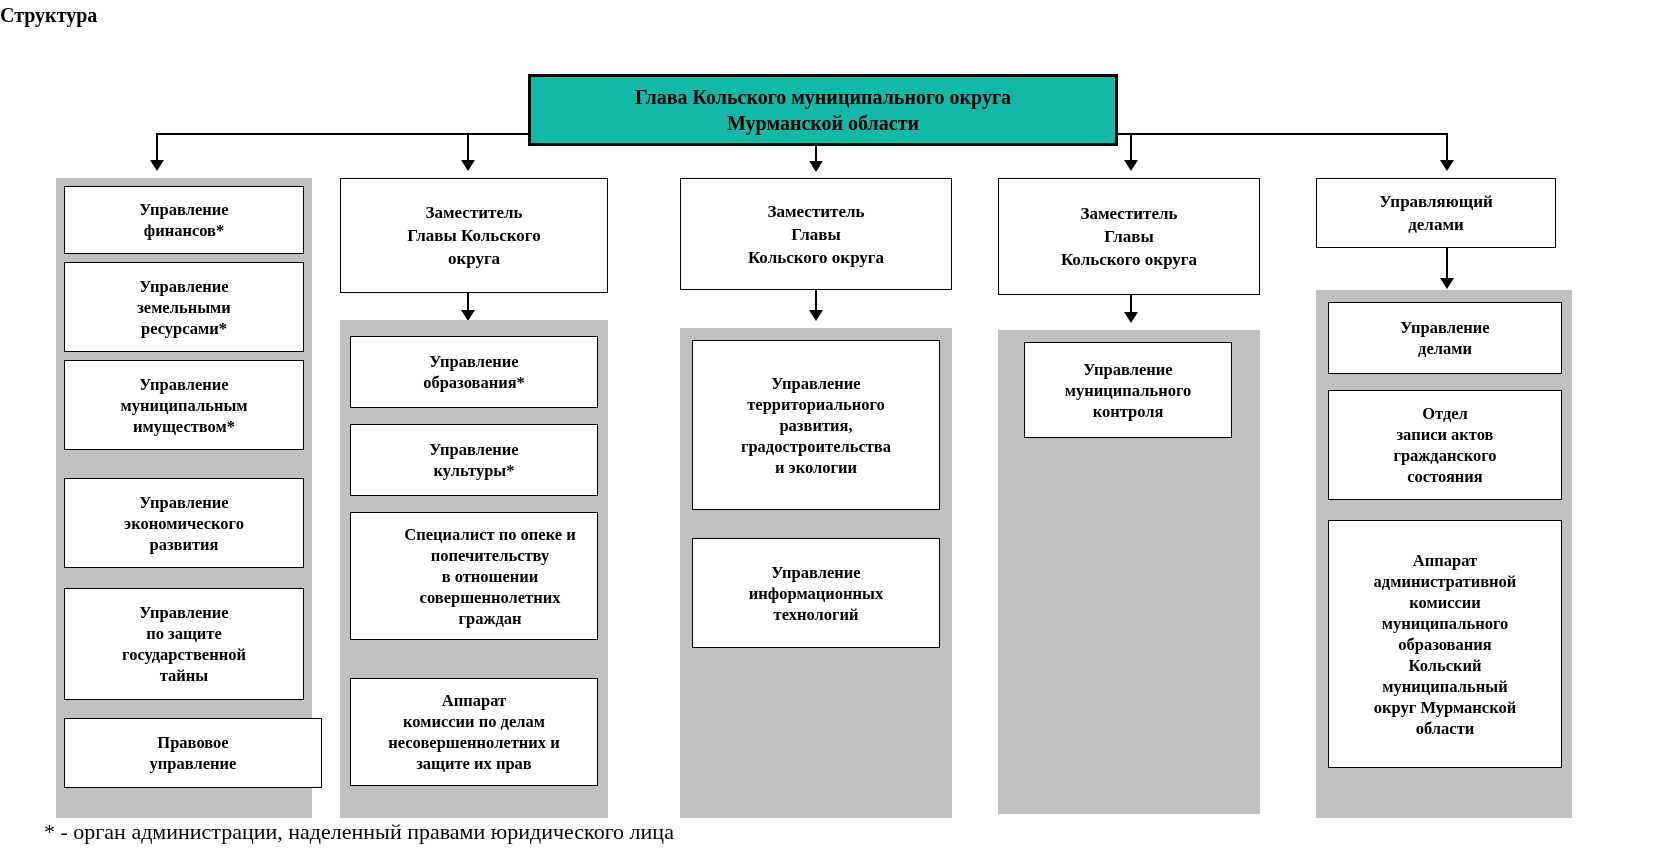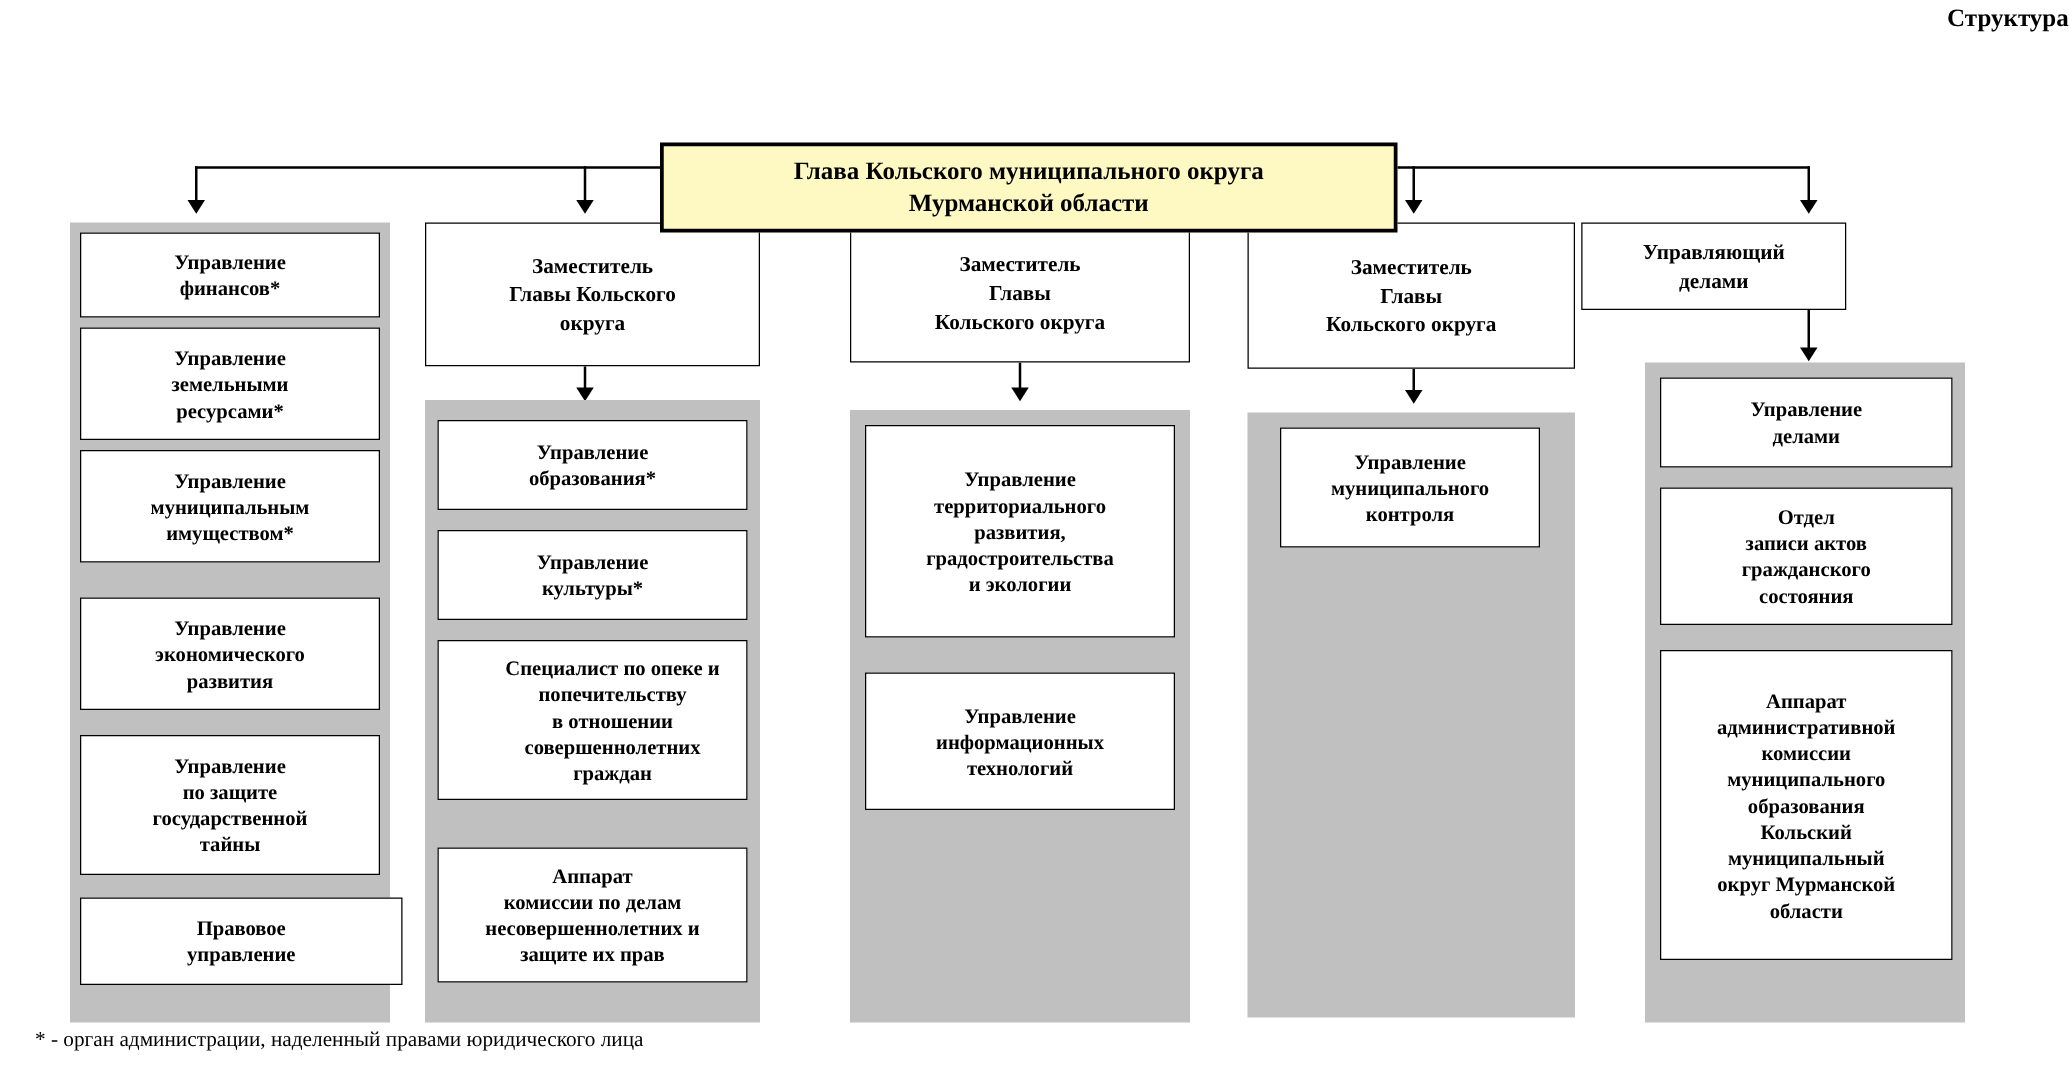--- a/index.html
+++ b/index.html
@@ -15,47 +15,46 @@
     color: #000000;
     overflow: hidden;
   }
 
   
   #title {
     position: absolute;
     left: 0;
     top: 2px;
     width: 1655px;
-    text-align: right;
+    text-align: left;
     font-weight: bold;
     font-size: 20px;
     line-height: 27px;
   }
   #title .line { display: block; }
 
   
   #head-box {
     position: absolute;
     left: 528px;
     top: 74px;
     width: 590px;
     height: 72px;
     border: 3px solid #000;
-    background: #fef9c3;
+    background: #14b8a6;
     display: flex;
     align-items: center;
     justify-content: center;
     flex-direction: column;
     font-weight: bold;
     font-size: 20px;
     line-height: 26px;
     text-align: center;
     box-sizing: border-box;
     z-index: 5;
-    margin-top: 40px;
   }
 
   
   .hline, .vline {
     position: absolute;
     background: #000000;
   }
   .hline { height: 2px; }
   .vline { width: 2px; }
   .arrow {
@@ -100,23 +99,23 @@
     font-weight: bold;
     font-size: 17px;
     line-height: 23px;
     padding: 2px 6px;
     z-index: 4;
   }
 
   
   #footnote {
     position: absolute;
-    left: 28px;
+    left: 44px;
     top: 820px;
-    font-size: 17px;
+    font-size: 22px;
     line-height: 24px;
     font-family: "Liberation Serif", "DejaVu Serif", serif;
   }
 </style>
 </head>
 <body>
 
 <div id="title">
   <span class="line">Структура</span>
 </div>
@@ -205,21 +204,21 @@
 </div>
 <div class="vline" style="left:1130px; top:295px; height:24px;"></div>
 <div class="arrow" style="left:1124px; top:312px;"></div>
 
 <div class="group" style="left:998px; top:330px; width:262px; height:484px;"></div>
 
 <div class="dept" style="left:1024px; top:342px; width:208px; height:96px;">
   <span>Управление<br>муниципального<br>контроля</span>
 </div>
 
-<div class="deputy" style="left:1265px; top:178px; width:212px; height:70px;">
+<div class="deputy" style="left:1316px; top:178px; width:240px; height:70px;">
   <span>Управляющий<br>делами</span>
 </div>
 <div class="vline" style="left:1446px; top:248px; height:38px;"></div>
 <div class="arrow" style="left:1440px; top:278px;"></div>
 
 <div class="group" style="left:1316px; top:290px; width:256px; height:528px;"></div>
 
 <div class="dept" style="left:1328px; top:302px; width:234px; height:72px;">
   <span>Управление<br>делами</span>
 </div>

